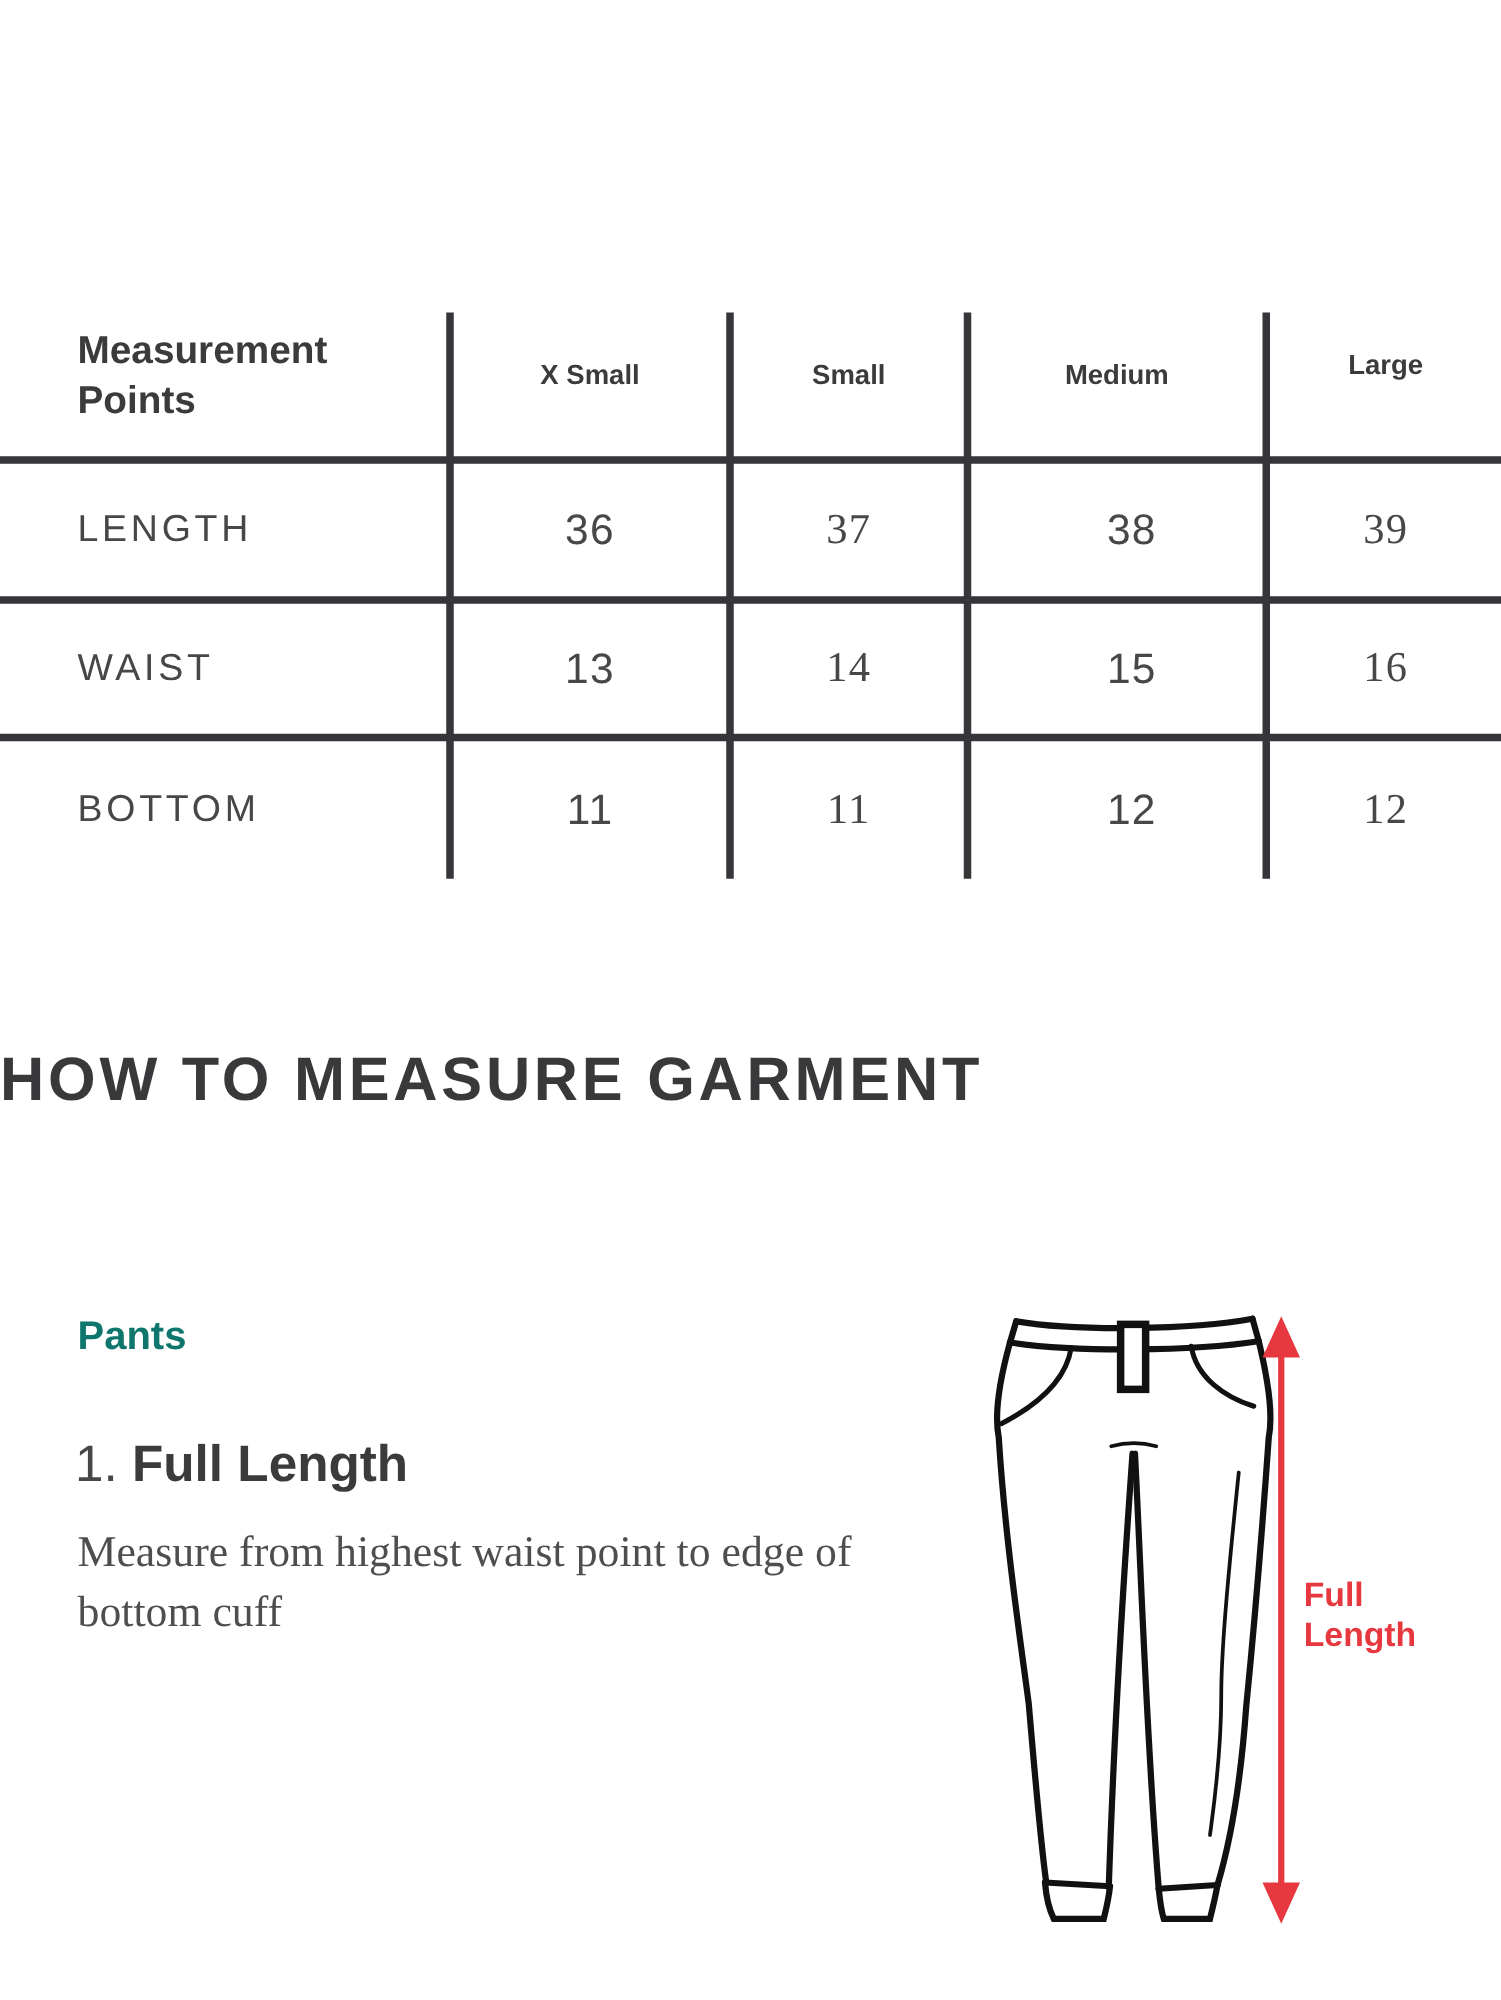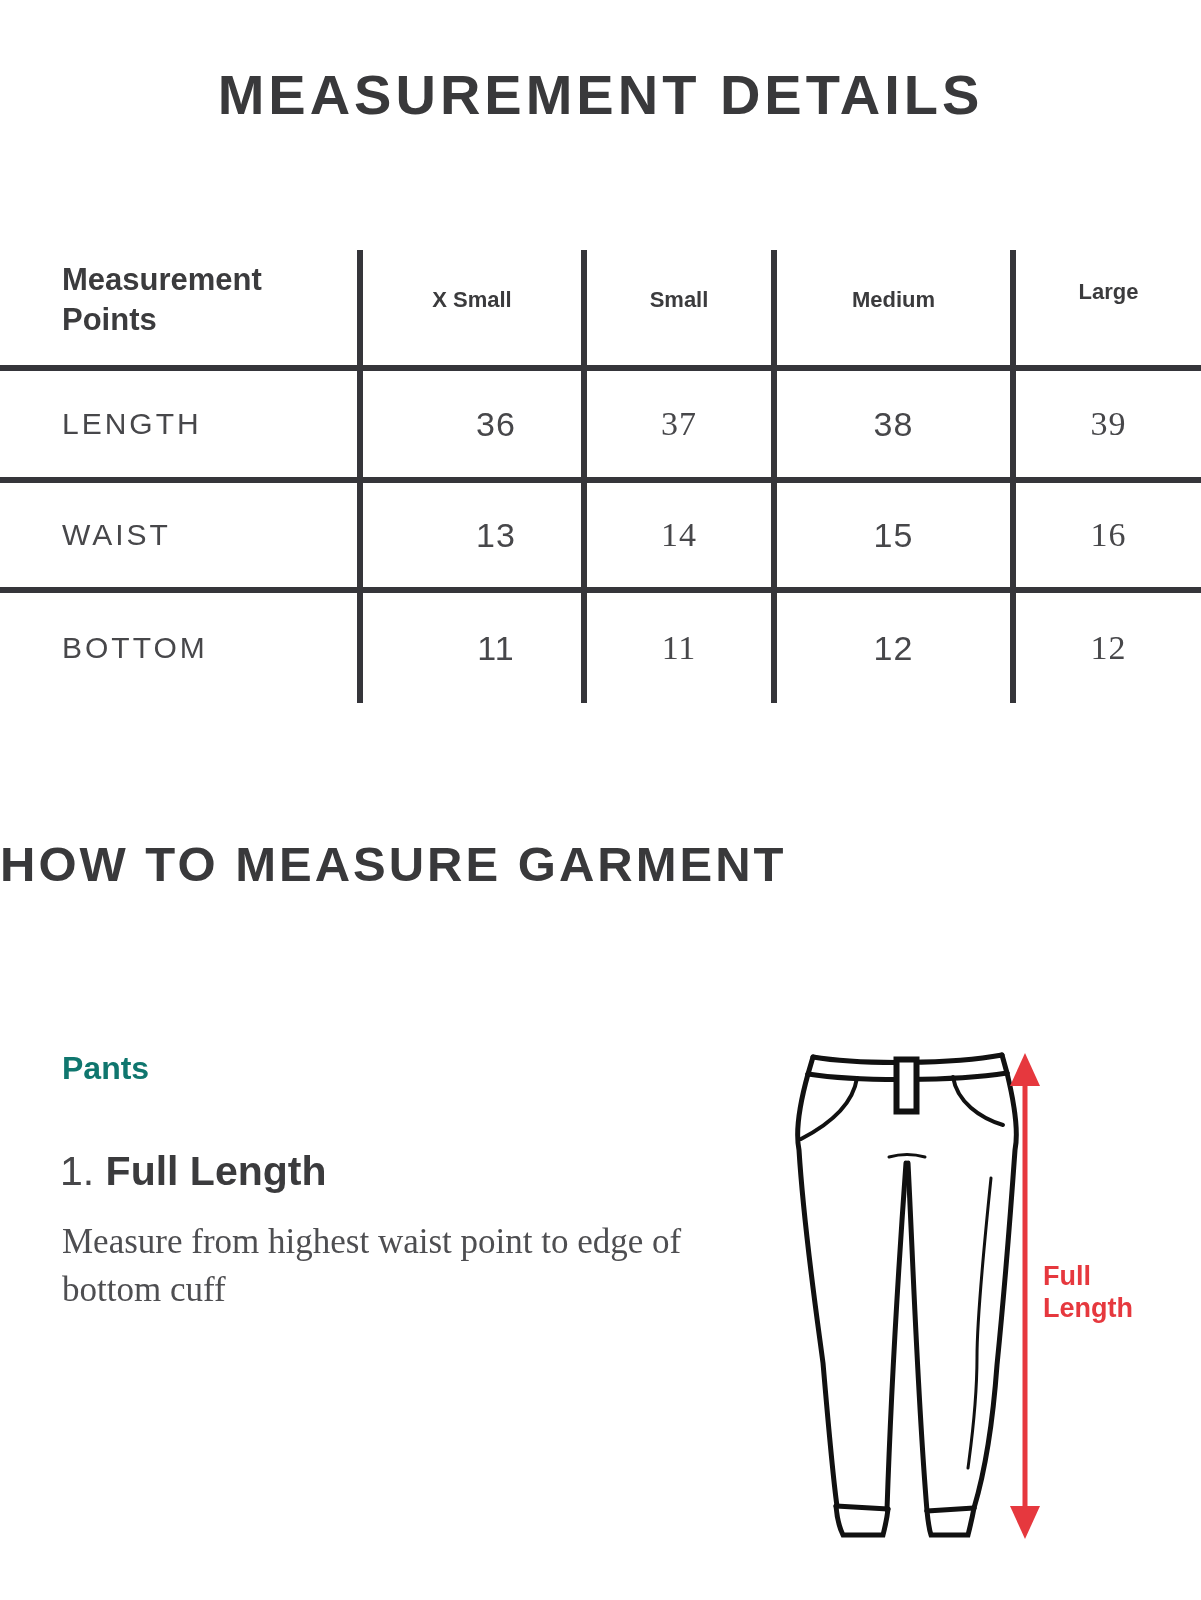--- a/index.html
+++ b/index.html
@@ -41,23 +41,23 @@
   .col-head.c1{left:587px;width:184px;}
   .row-label{
     position:absolute;left:62px;height:42px;line-height:42px;
     font-size:30px;font-weight:400;letter-spacing:3px;color:#47474a;
   }
   .cell{
     position:absolute;height:42px;line-height:42px;text-align:center;
     font-size:34px;font-weight:400;letter-spacing:1px;color:#47474a;
   }
   .rowy0{top:403px;} .rowy1{top:514px;} .rowy2{top:627px;}
-  .cellx0{left:363px;width:218px;padding-left:24px;}
+  .cellx0{left:363px;width:218px;}
   .cellx1{left:587px;width:184px;font-family:Liberation Serif, serif;}
-  .cellx2{left:777px;width:233px;}
+  .cellx2{left:777px;width:233px;padding-left:12px;}
   .cellx3{left:1016px;width:185px;font-family:Liberation Serif, serif;}
   
   .garment-name{
     position:absolute;left:62px;top:1050px;
     font-size:32px;font-weight:700;color:#0f766e;
   }
   .step-line{
     position:absolute;left:60px;top:1148px;
     font-size:41px;color:#47474a;font-weight:400;
   }
@@ -71,21 +71,20 @@
   .figure-label{
     position:absolute;left:1043px;top:1260px;width:110px;
     font-size:27px;line-height:32px;font-weight:700;color:#e6383e;
   }
 </style>
 </head>
 <body>
 
 <div class="page">
 
-  <div class="main-title">MEASUREMENT DETAILS</div>
 
   <div>
 
     <div class="hline r1"></div>
     <div class="hline r2"></div>
     <div class="hline r3"></div>
     <div class="vline c1"></div>
     <div class="vline c2"></div>
     <div class="vline c3"></div>
     <div class="vline c4"></div>

